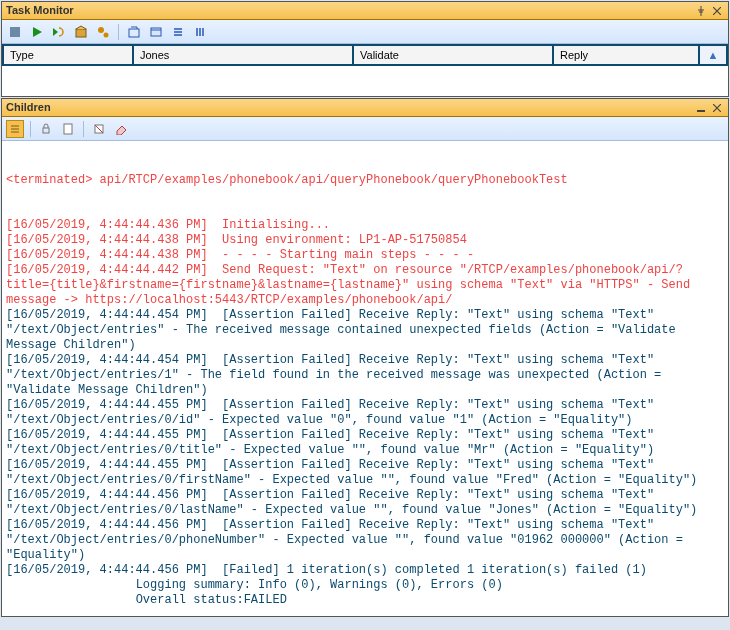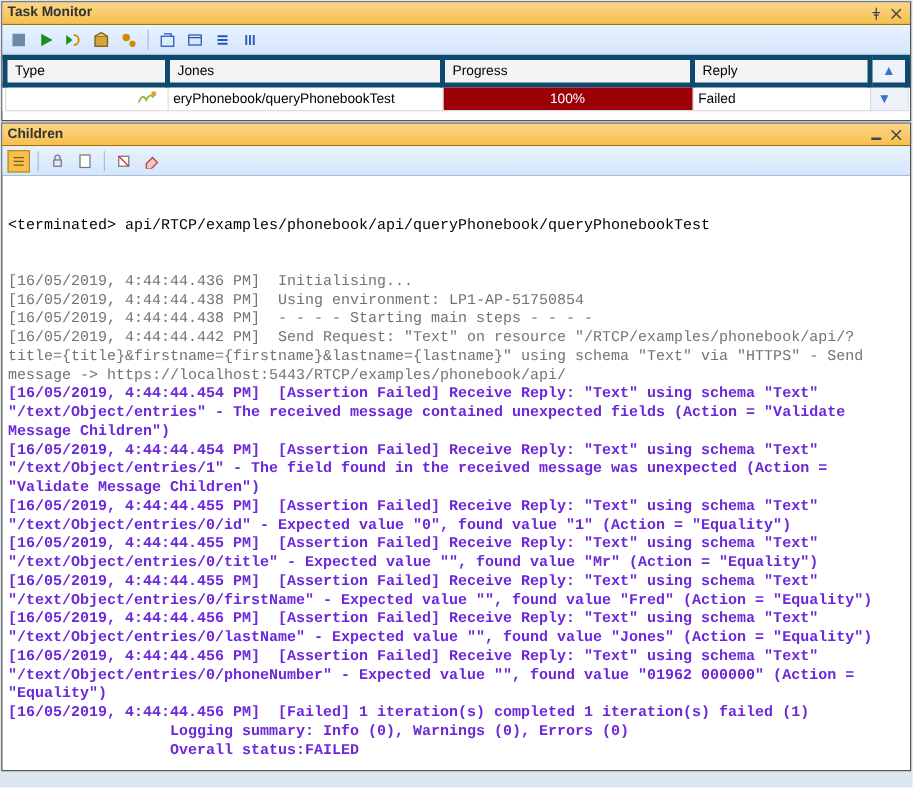--- a/index.html
+++ b/index.html
@@ -54,21 +54,21 @@
   .tb-sep { width:1px; height:16px; background:#a7bdd9; margin:0 2px; }
   .task-table {
     width:100%;
     border-collapse: collapse;
     background:#fff;
   }
   .task-table th {
     text-align:left;
     font-weight:normal;
     background:#f4f4f4;
-    border:4px solid #0c4a6e;
+    border:2px solid #0c4a6e;
     padding:2px 6px;
     font-size:11px;
   }
   .task-table td {
     border:1px solid #ddd;
     padding:1px 4px;
     font-size:11px;
     background:#fff;
     height:18px;
   }
@@ -93,23 +93,23 @@
     background:#fff;
     padding:2px 4px;
     font-family: "Courier New", monospace;
     font-size:12px;
     line-height:1.25;
     height:475px;
     overflow:auto;
     white-space:pre-wrap;
     word-break:break-word;
   }
-  .c-black { color:#000000; }
-  .c-blue { color:#737373; }
-  .c-red { color:#6d28d9;font-weight:bold; }
+  .c-black { color:#ef4444; }
+  .c-blue { color:#ef4444; }
+  .c-red { color:#0c4a6e; }
   .task-icon-cell { text-align:right; padding-right:8px !important; }
 </style>
 </head>
 <body>
 
 <div class="panel" style="height:96px;">
   <div class="panel-titlebar">
     <span class="title">Task Monitor</span>
     <span class="title-icon">
         <svg width="10" height="10" viewBox="0 0 10 10">
@@ -177,35 +177,23 @@
           <line x1="7" y1="3" x2="7" y2="11" stroke="#2856b6" stroke-width="1.5"></line>
           <line x1="10" y1="3" x2="10" y2="11" stroke="#2856b6" stroke-width="1.5"></line>
         </svg>
       </span>
   </div>
   <table class="task-table">
     <tbody>
         <tr>
       <th style="width:130px;">Type</th>
       <th style="width:220px;">Jones</th>
-      <th style="width:200px;">Progress</th>
+      <th style="width:200px;">Validate</th>
       <th>Reply</th>
       <th class="scroll-col"><span class="scroll-arrow">▲</span></th>
-    </tr>
-    <tr>
-      <td class="task-icon-cell"><svg width="16" height="12" viewBox="0 0 16 12">
-              <path d="M1 10 Q4 2 7 8 Q10 2 13 6" stroke="#8fbf3f" stroke-width="1.5" fill="none"></path>
-              <circle cx="13" cy="3" r="2" fill="#d9a43b"></circle>
-            </svg></td>
-      <td>eryPhonebook/queryPhonebookTest</td>
-      <td class="progress-cell">
-            <div class="progress-bar">100%</div>
-          </td>
-      <td>Failed</td>
-      <td class="scroll-col"><span class="scroll-arrow">▼</span></td>
     </tr>
   </tbody>
     </table>
 </div>
 
 <div class="panel">
   <div class="panel-titlebar">
     <span class="title">Children</span>
     <span class="title-icon">
         <svg width="10" height="10" viewBox="0 0 10 10">

